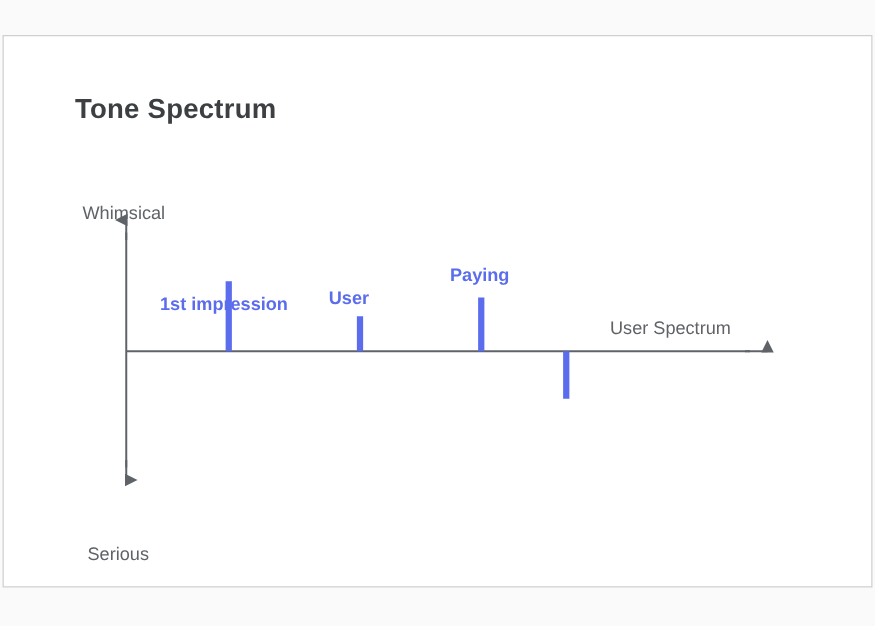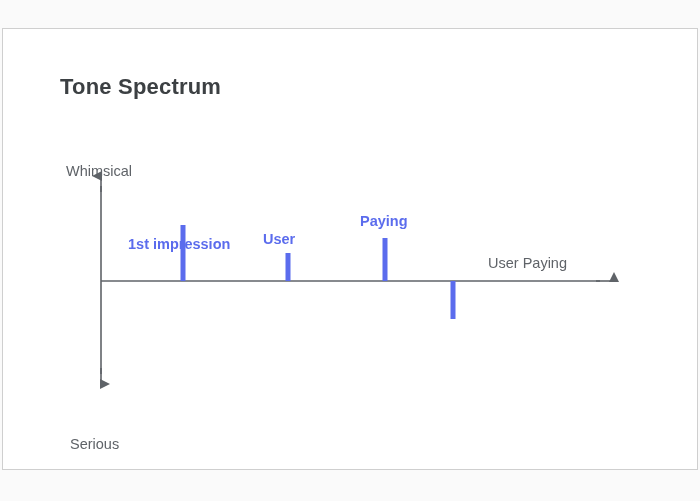--- a/index.html
+++ b/index.html
@@ -108,21 +108,21 @@
     <rect x="180.5" y="225" width="5" height="56" fill="#5b6ced"></rect>
     <rect x="285.5" y="253" width="5" height="28" fill="#5b6ced"></rect>
     <rect x="382.5" y="238" width="5" height="43" fill="#5b6ced"></rect>
     <rect x="450.5" y="281" width="5" height="38" fill="#5b6ced"></rect>
   </svg>
 
   <div class="axis-label" id="label-whimsical">Whimsical</div>
 
   <div class="axis-label" id="label-serious">Serious</div>
 
-  <div class="axis-label" id="label-user-journey">User Paying</div>
+  <div class="axis-label" id="label-user-journey">User Spectrum</div>
 
   <div class="bar-label" id="bar-label-0">1st impression</div>
 
   <div class="bar-label" id="bar-label-1">User</div>
 
   <div class="bar-label" id="bar-label-2">Paying</div>
 
 </div>
 
 </body></html>

